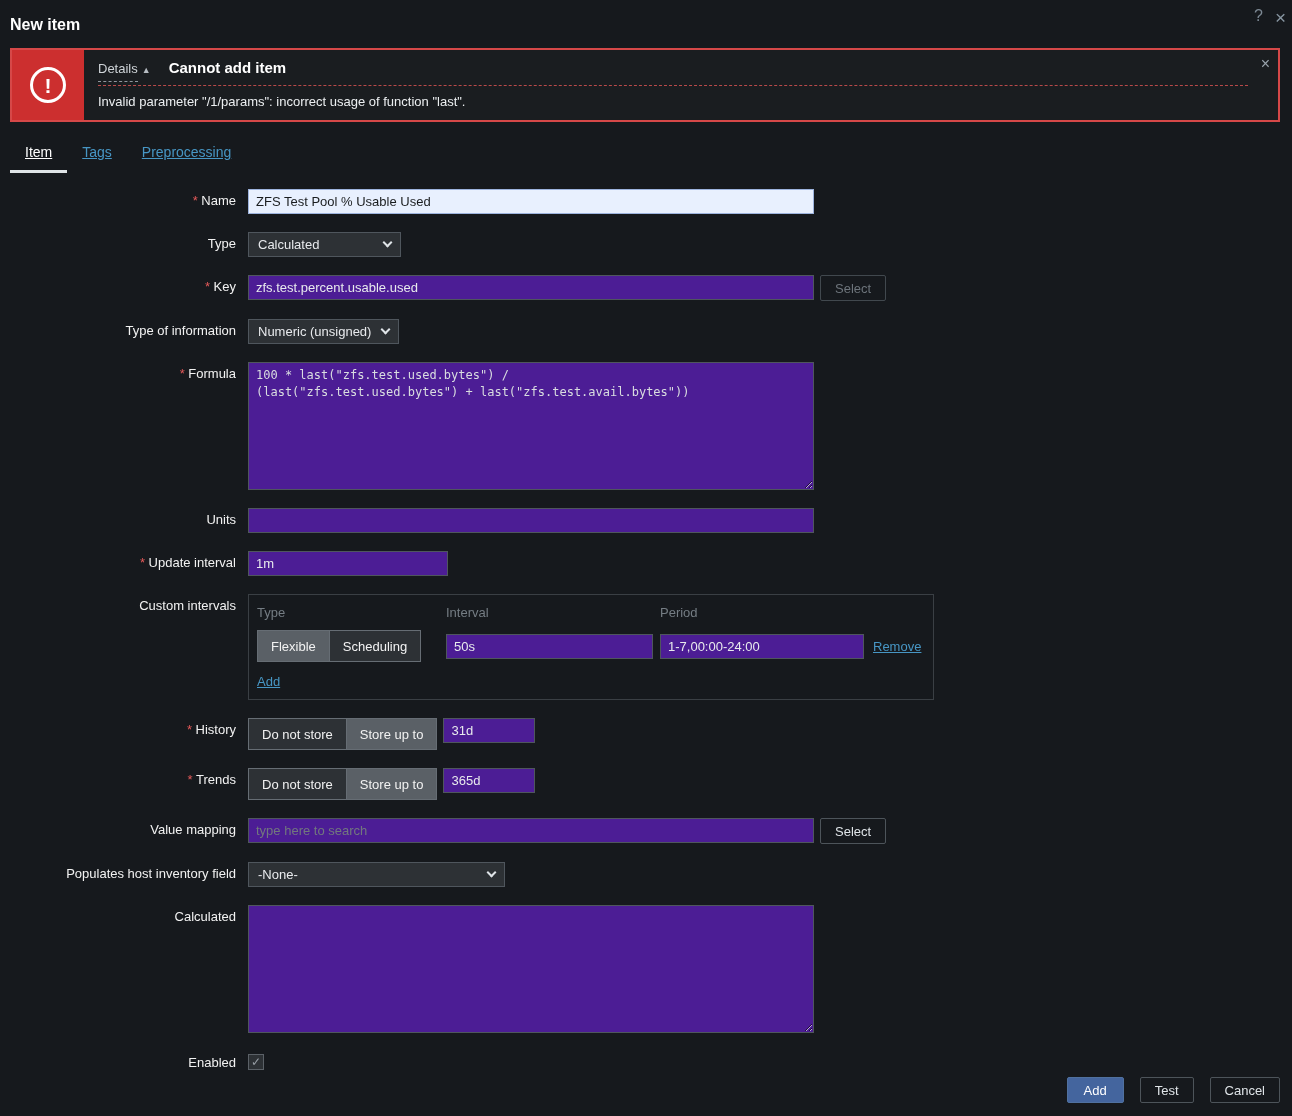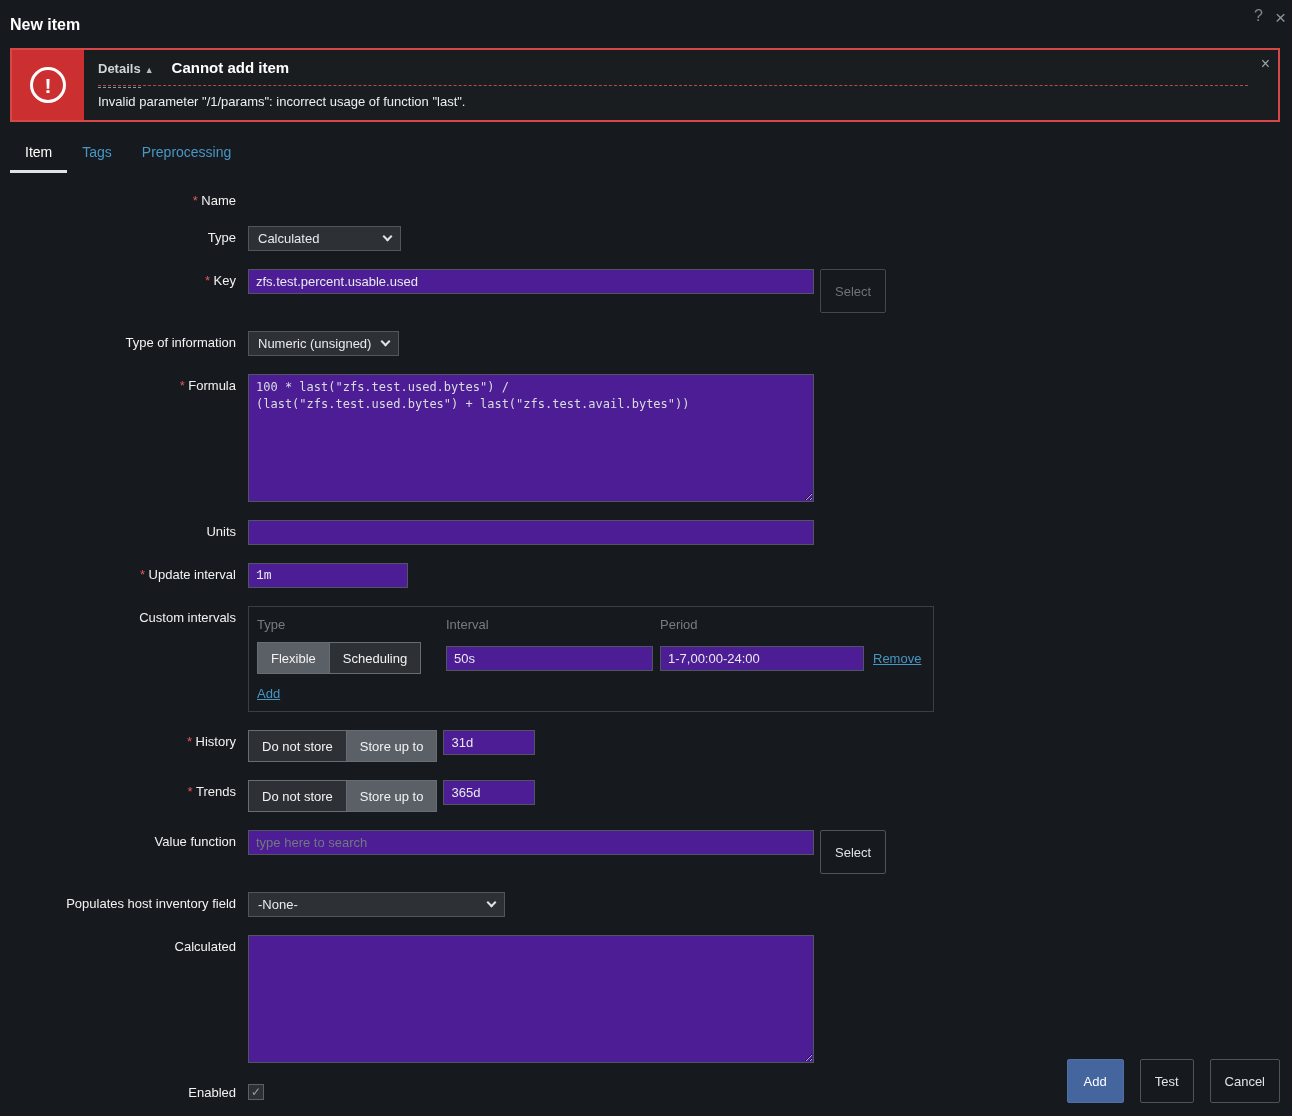--- a/index.html
+++ b/index.html
@@ -33,30 +33,31 @@
   .error-close {
     position:absolute; top:6px; right:8px; background:none; border:none;
     color:#9aa4ad; font-size:16px; cursor:pointer; padding:0; line-height:1;
     font-family:"Liberation Sans", sans-serif;
   }
   .error-header {
     display:flex; align-items:baseline; padding-bottom:9px; margin-bottom:8px;
     border-bottom:1px dashed #b94a4a;
   }
   .details-link { cursor:pointer; color:#cfd4d8; }
-  .details-link .dl-text { border-bottom:1px dashed #8f979d; padding-bottom:11px;font-weight:bold; }
+  .details-link .dl-text { border-bottom:1px dashed #8f979d; padding-bottom:5px; }
   .details-link .caret { font-size:9px; color:#b6bcc2; margin-left:4px; }
   .error-title { font-size:15px; font-weight:bold; color:#ffffff; margin-left:18px; }
   .error-message { color:#eceff1; font-size:13px; }
 
   
   .tabs { margin-top:22px; padding-left:10px; display:flex; }
   .tab {
     padding:0 15px 10px 15px; font-size:14px; cursor:pointer; color:#4796c4;
     border-bottom:3px solid transparent;
+    text-decoration:underline;
   }
   .tab[data-active="true"] { color:#ffffff; border-bottom-color:#dfe4e7; }
 
   
   .form { margin-top:16px; padding-left:28px; }
   .row { display:flex; align-items:flex-start; margin-bottom:18px; }
   .lbl { width:208px; flex:0 0 208px; text-align:right; padding-top:4px; color:#f2f2f2; }
   .lbl.req::before { content:"* "; color:#e45959; }
   .field { margin-left:12px; display:flex; align-items:flex-start; }
 
@@ -65,34 +66,34 @@
     font-family:"Liberation Sans", sans-serif; font-size:13px;
     height:25px; padding:0 7px; outline:none;
   }
   .input::placeholder { color:#72787e; }
   .input.focused { background:#e8f0fe; color:#1a1d1f; border-color:#9db3dd; }
 
   textarea.input-area { height:128px; padding:4px 7px; resize:both; line-height:17px; }
   textarea.mono { font-family:"DejaVu Sans Mono", monospace; font-size:12px; color:#d9dde0; }
 
   .w-566 { width:566px; } .w-193 { width:153px; } .w-185 { width:151px; }
-  .w-188 { width:160px;font-family:Liberation Mono, monospace; } .w-92 { width:92px; } .w-257 { width:257px; }
+  .w-188 { width:200px; } .w-92 { width:92px; } .w-257 { width:257px; }
 
   .select {
     background:#2d3135; border:1px solid #4f565d; height:25px;
     display:flex; align-items:center; justify-content:space-between;
     padding:0 9px; cursor:pointer; color:#e8eaed;
   }
   .chev {
     width:7px; height:7px; border-right:2px solid #dfe4e8; border-bottom:2px solid #dfe4e8;
     transform:rotate(45deg); margin-top:-4px; flex:0 0 auto; margin-left:10px;
   }
 
   .btn {
-    height:44px; padding:0 14px; font-size:13px; cursor:pointer; border-radius:2px;
+    height:26px; padding:0 14px; font-size:13px; cursor:pointer; border-radius:2px;
     background:transparent; border:1px solid #4d545a; color:#dfe4e8;
     font-family:"Liberation Sans", sans-serif;
   }
   .btn.dim { color:#6d747b; border-color:#41484e; }
   .btn.primary { background:#44659e; border-color:#50719f; color:#ffffff; padding:0 16px; }
   .ml6 { margin-left:6px; }
 
   
   .seg-group { display:flex; }
   .seg {
@@ -155,20 +156,23 @@
 <div class="tabs">
   <div class="tab" data-active="true">Item</div>
   <div class="tab" data-active="false">Tags</div>
   <div class="tab" data-active="false">Preprocessing</div>
 </div>
 
 <div class="form">
 
   <div class="row">
     <div class="lbl req">Name</div>
+    <div class="field">
+      <input class="input w-566 focused" value="ZFS Test Pool % Usable Used" style="">
+    </div>
   </div>
 
   <div class="row">
     <div class="lbl">Type</div>
     <div class="field">
       <div class="select w-193">
         <span>Calculated</span>
         <span class="chev"></span>
       </div>
     </div>
@@ -253,21 +257,21 @@
     <div class="field">
       <div class="seg-group">
         <button class="seg" data-selected="false">Do not store</button>
         <button class="seg" data-selected="true">Store up to</button>
       </div>
       <input class="input w-92 ml6" value="365d" style="">
     </div>
   </div>
 
   <div class="row">
-    <div class="lbl">Value function</div>
+    <div class="lbl">Value mapping</div>
     <div class="field">
       <input class="input w-566" placeholder="type here to search" style="">
       <button class="btn ml6">Select</button>
     </div>
   </div>
 
   <div class="row">
     <div class="lbl">Populates host inventory field</div>
     <div class="field">
       <div class="select w-257">

